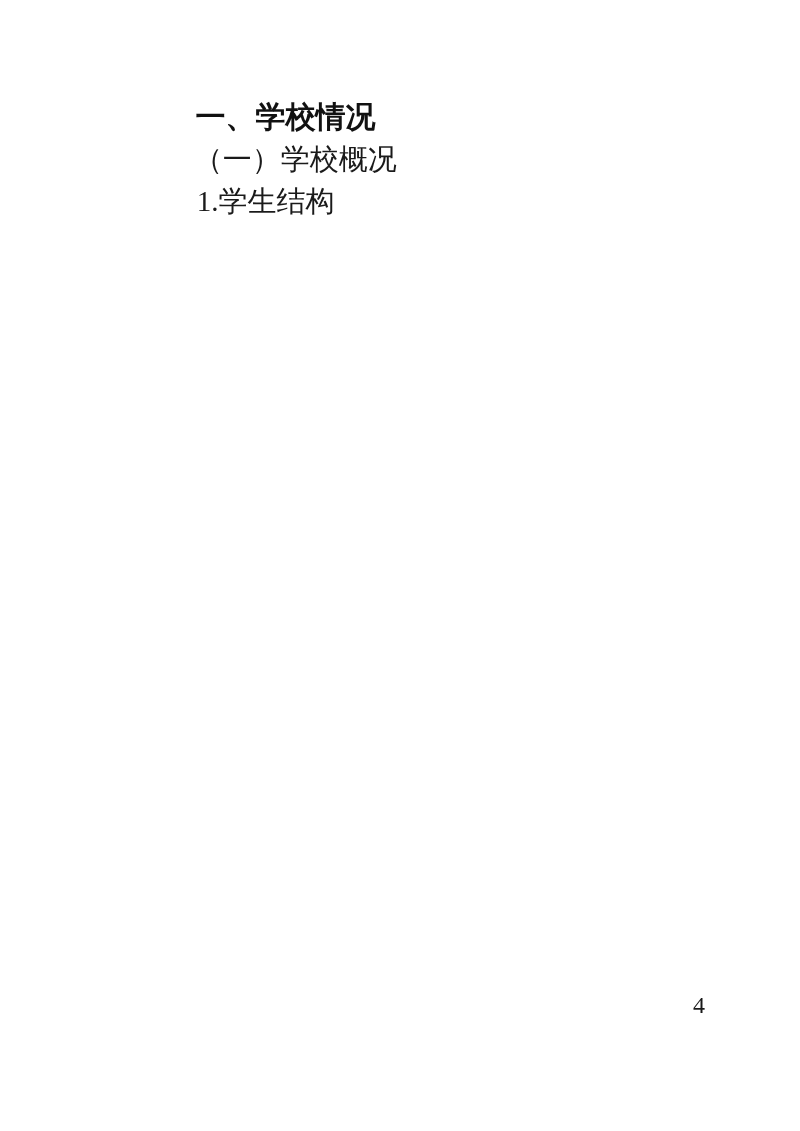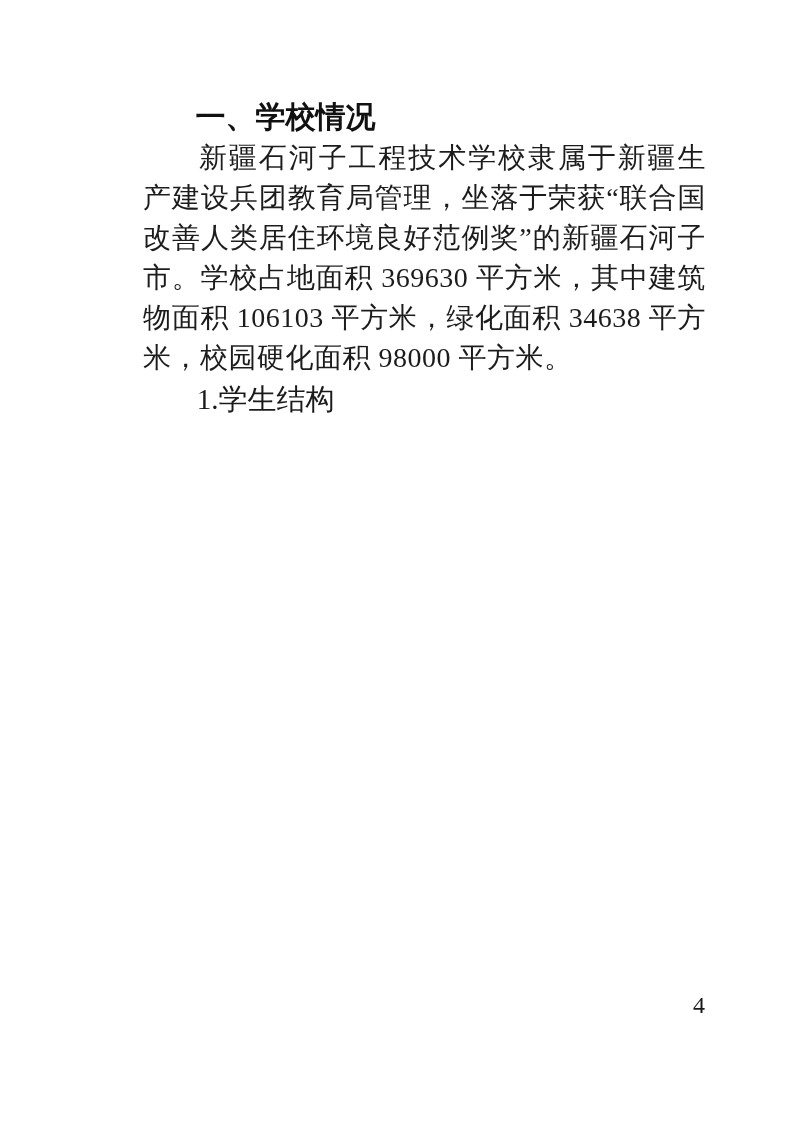--- a/index.html
+++ b/index.html
@@ -66,22 +66,22 @@
     line-height: 24px;
     color: #1a1a1a;
   }
 </style>
 </head>
 <body>
 
 <div class="page">
   <h1 class="doc-h1">一、学校情况</h1>
 
+  <h2 class="doc-h2">（一）学校概况</h2>
 
-  <p class="doc-p">新疆石河子工程技术学校隶属于新疆生产建设兵团教育局管理，坐落于荣获“联合国改善人类居住环境良好范例奖”的新疆石河子市。学校占地面积 369630 平方米，其中建筑物面积 106103 平方米，绿化面积 34638 平方米，校园硬化面积 98000 平方米。</p>
 
 
 
 
   <h3 class="doc-h3">1.学生结构</h3>
 
   <div class="page-number">4</div>
 </div>
 
 </body></html>

